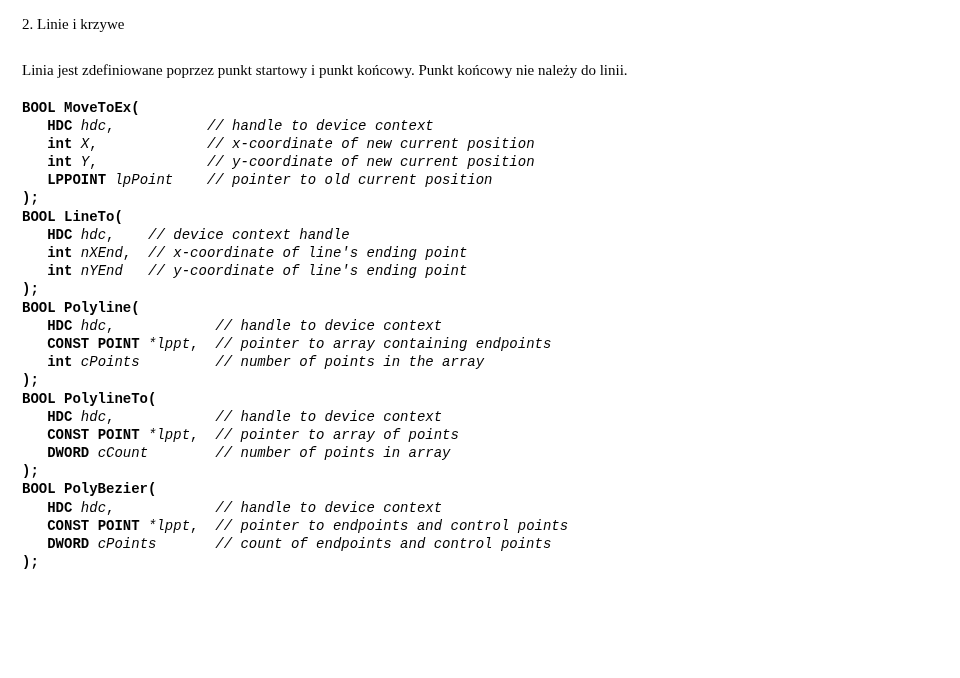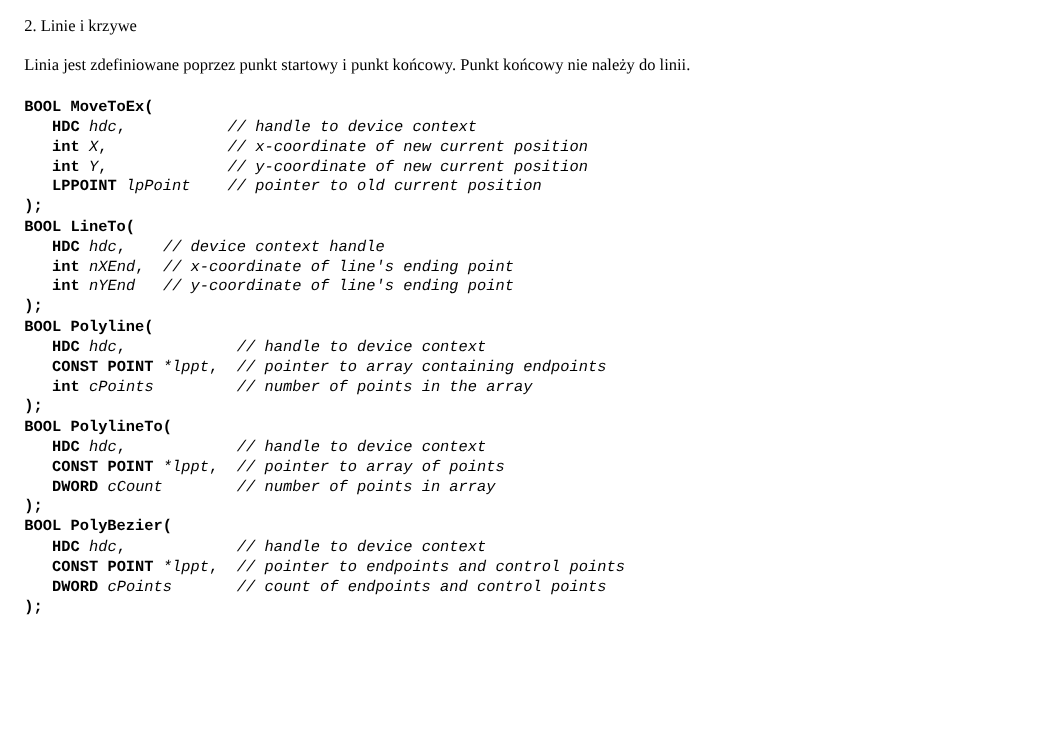--- a/index.html
+++ b/index.html
@@ -7,21 +7,21 @@
       font-size: 15px;
       line-height: 1.35;
       margin: 0;
       padding: 14px 22px 20px 22px;
       width: 960px;
       box-sizing: border-box;
       color: #000;
       background: #fff;
     }
     .section-title {
-      margin-bottom: 16px;
+      margin-bottom: 26px;
     }
     .para {
       margin-bottom: 18px;
     }
     pre {
       font-family: "Courier New", Courier, monospace;
       font-size: 14px;
       line-height: 1.3;
       white-space: pre;
       margin: 0;

